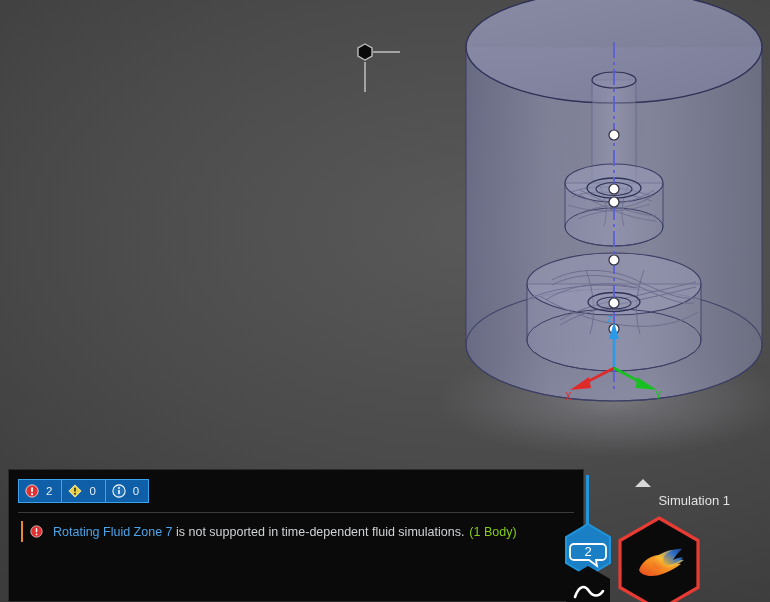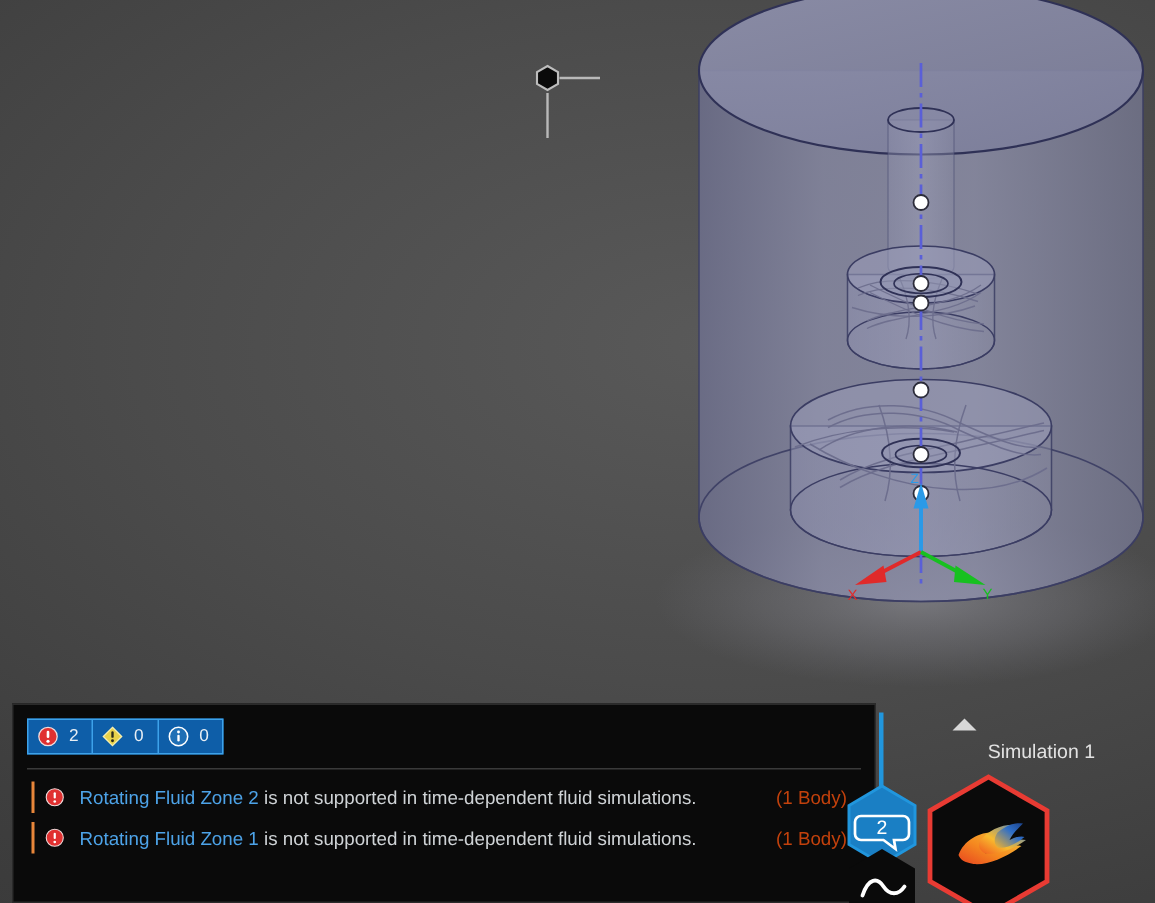--- a/index.html
+++ b/index.html
@@ -96,21 +96,21 @@
     background: #e8863a;
   }
   .msg-ico { width: 13px; height: 13px; margin-right: 10px; flex: 0 0 auto; display:block; }
   .msg-text {
     font-size: 12.5px;
     color: #cfd3d6;
     white-space: nowrap;
     font-family: "Liberation Sans", sans-serif;
   }
   .msg-link { color: #4da3e8; }
-  .msg-body { color: #c2410c; margin-left: 48px; }
+  .msg-body { color: #84cc16; }
   .msg-sep { display:inline-block; width:5px; }
 
   
   #sim-widget {
     position: absolute;
     left: 560px;
     top: 465px;
     width: 210px;
     height: 137px;
     z-index: 50;
@@ -297,32 +297,23 @@
 
   <div id="msg-list">
 
     <div class="msg-row">
       <span class="msg-accent"></span>
       <svg class="msg-ico" viewBox="0 0 16 16">
         <circle cx="8" cy="8" r="7" fill="#e03030" stroke="#f0dcdc" stroke-width="0.9"></circle>
         <rect x="7.1" y="3.8" width="1.8" height="5.3" rx="0.9" fill="#ffffff"></rect>
         <circle cx="8" cy="11.5" r="1.1" fill="#ffffff"></circle>
       </svg>
-      <span class="msg-text"><span class="msg-link">Rotating Fluid Zone 2</span><span> is not supported in time-dependent fluid simulations.</span><span class="msg-sep"></span><span class="msg-body">(1 Body)</span></span>
+      <span class="msg-text"><span class="msg-link">Rotating Fluid Zone 7</span><span> is not supported in time-dependent fluid simulations.</span><span class="msg-sep"></span><span class="msg-body">(1 Body)</span></span>
     </div>
 
-    <div class="msg-row">
-      <span class="msg-accent"></span>
-      <svg class="msg-ico" viewBox="0 0 16 16">
-        <circle cx="8" cy="8" r="7" fill="#e03030" stroke="#f0dcdc" stroke-width="0.9"></circle>
-        <rect x="7.1" y="3.8" width="1.8" height="5.3" rx="0.9" fill="#ffffff"></rect>
-        <circle cx="8" cy="11.5" r="1.1" fill="#ffffff"></circle>
-      </svg>
-      <span class="msg-text"><span class="msg-link">Rotating Fluid Zone 1</span><span> is not supported in time-dependent fluid simulations.</span><span class="msg-sep"></span><span class="msg-body">(1 Body)</span></span>
-    </div>
 
   </div>
 </div>
 
 <div id="sim-widget">
 
   <div id="sim-line"></div>
 
   <div id="sim-caret"></div>
 

